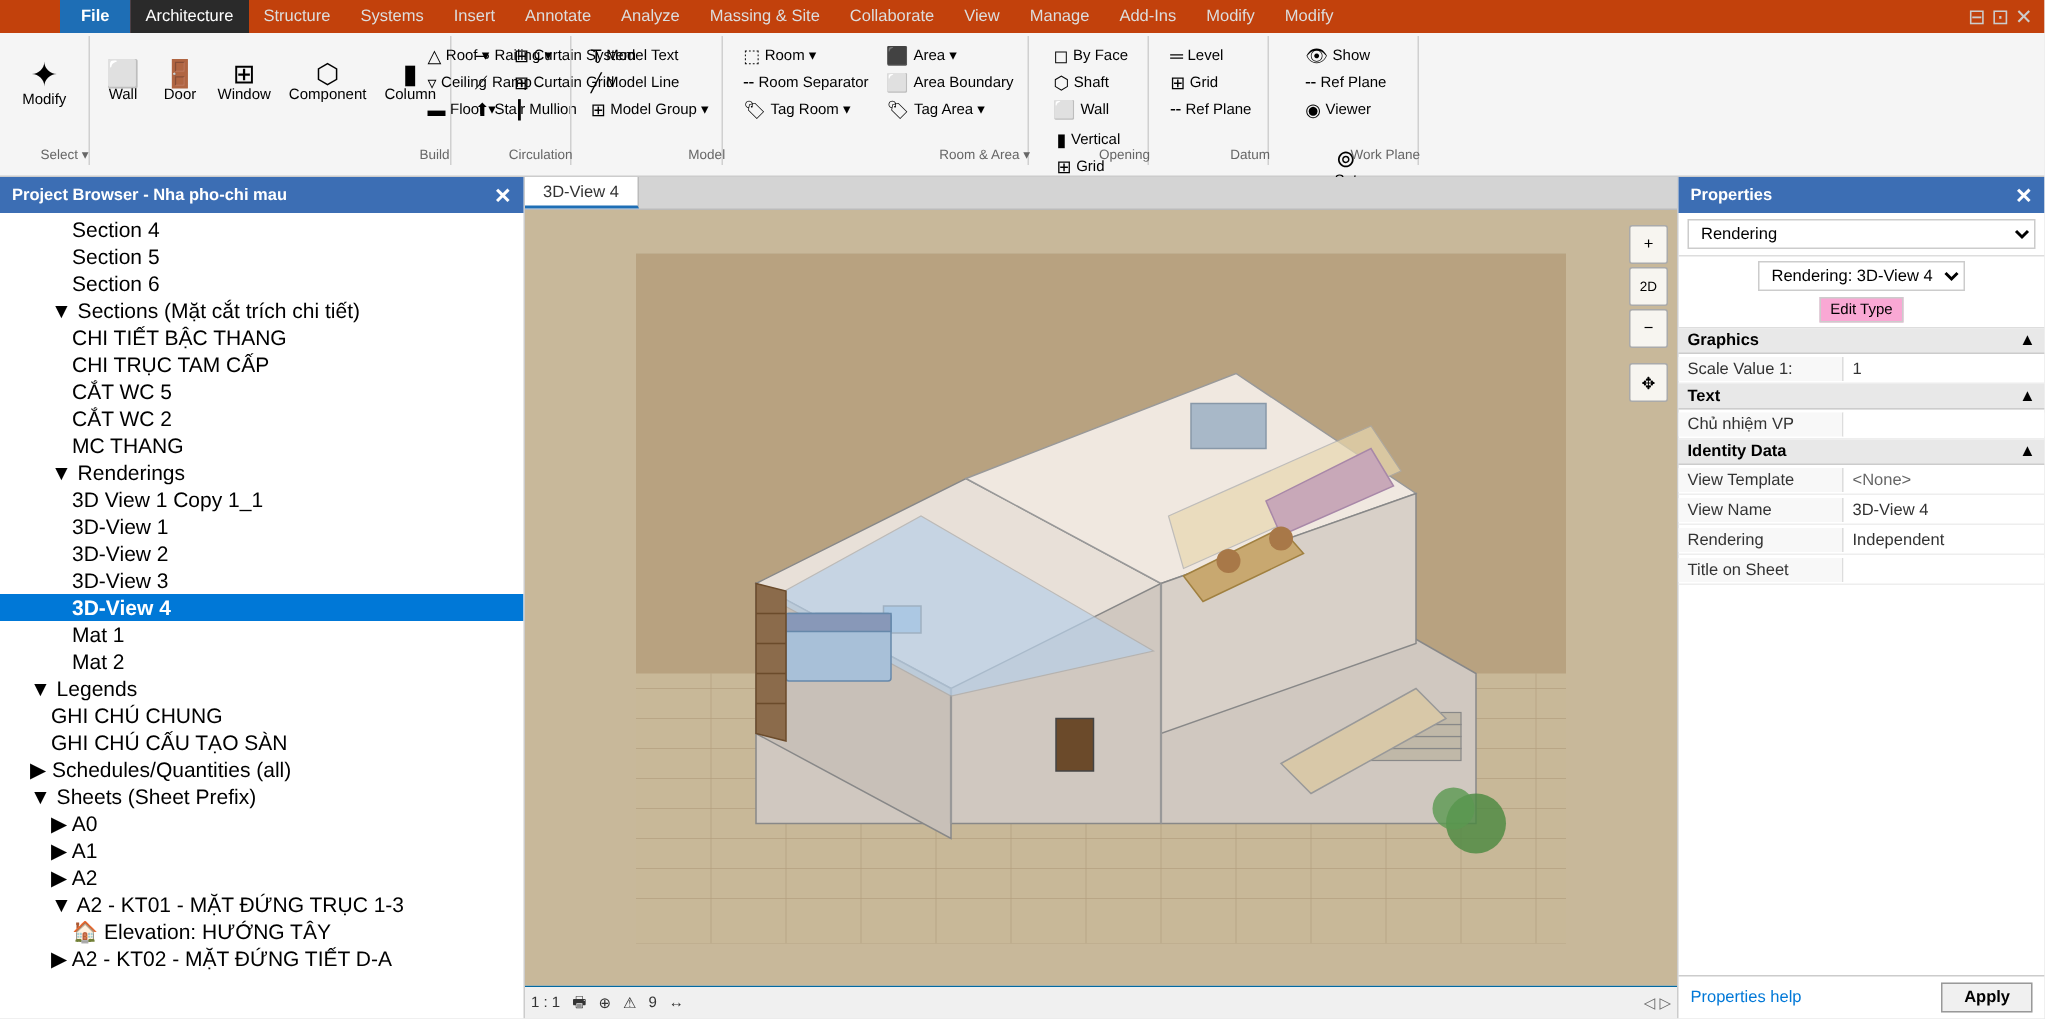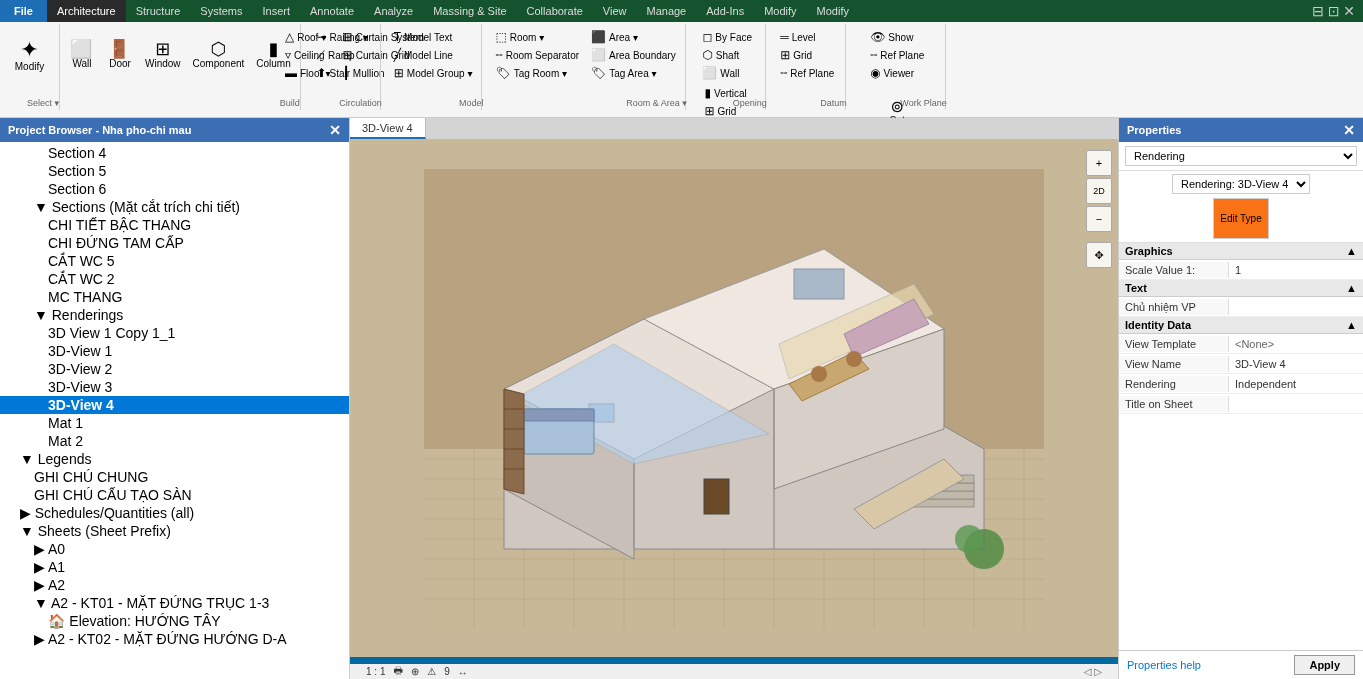--- a/index.html
+++ b/index.html
@@ -1,21 +1,21 @@
 <!DOCTYPE html>
 <html><head>
   <meta charset="utf-8">
   <style>
     * { margin: 0; padding: 0; box-sizing: border-box; }
     body { font-family: 'Segoe UI', Arial, sans-serif; font-size: 11px; background: #f0f0f0; overflow: hidden; width: 1363px; height: 679px; }
 
     
     .menu-bar {
-      display: flex; align-items: center; background: #14532d; height: 22px;
-      color: #fff; font-size: 11px;
+      display: flex; align-items: center; background: #c2410c; height: 22px;
+      color: #fff; font-size: 11px; padding-left: 40px;
     }
     .file-tab {
       background: #1e6eb5; color: #fff; padding: 0 14px; height: 100%;
       display: flex; align-items: center; font-weight: bold; cursor: pointer;
     }
     .menu-item {
       padding: 0 10px; height: 100%; display: flex; align-items: center;
       cursor: pointer; color: #ddd;
     }
     .menu-item.active { background: #2a2a2a; color: #fff; }
@@ -98,22 +98,22 @@
       display: flex; flex-direction: column; gap: 2px;
     }
     .vc-btn {
       width: 26px; height: 26px; background: rgba(255,255,255,0.85);
       border: 1px solid #aaa; display: flex; align-items: center; justify-content: center;
       cursor: pointer; font-size: 11px; border-radius: 2px;
     }
 
     
     .status-bar {
-      height: 22px; background: #f0f0f0; border-top: 7px solid #0369a1;
-      display: flex; align-items: center; padding: 0 16px;
+      height: 22px; background: #f0f0f0; border-top: 1px solid #0369a1;
+      display: flex; align-items: center; padding: 0 4px;
       font-size: 10px; color: #333; gap: 8px;
     }
     .status-item { display: flex; align-items: center; gap: 3px; }
 
     
     .properties-panel {
       width: 245px; background: #fff; border-left: 1px solid #ccc;
       display: flex; flex-direction: column; flex-shrink: 0;
       font-size: 11px;
     }
@@ -125,21 +125,21 @@
     .prop-close { cursor: pointer; color: #fff; font-size: 14px; }
     .prop-type-row {
       padding: 4px 6px; display: flex; align-items: center; gap: 4px;
       border-bottom: 1px solid #ddd;
     }
     .prop-type-select {
       flex: 1; border: 1px solid #ccc; padding: 2px 4px; font-size: 11px;
       background: #fff;
     }
     .prop-edit-type-btn {
-      border: 1px solid #ccc; padding: 14px 6px; background: #f97316;
+      border: 1px solid #ccc; padding: 2px 6px; background: #f9a8d4;
       cursor: pointer; font-size: 10px; white-space: nowrap;
     }
     .prop-instance-row {
       padding: 3px 6px; display: flex; align-items: center; gap: 4px;
       border-bottom: 1px solid #ddd;
       flex-direction: column;
     }
     .prop-instance-select {
       flex: 1; border: 1px solid #ccc; padding: 2px 4px; font-size: 11px;
       background: #fff;
@@ -337,21 +337,21 @@
       <span>Project Browser - Nha pho-chi mau</span>
       <span class="pb-close">✕</span>
     </div>
     <div class="pb-tree">
 
     <div class="tree-item indent-3">  Section 4</div>
         <div class="tree-item indent-3">  Section 5</div>
         <div class="tree-item indent-3">  Section 6</div>
         <div class="tree-item indent-2">▼ Sections (Mặt cắt trích chi tiết)</div>
         <div class="tree-item indent-3">  CHI TIẾT BẬC THANG</div>
-        <div class="tree-item indent-3">  CHI ĐỨNG TAM CẤP</div>
+        <div class="tree-item indent-3">  CHI TRỤC TAM CẤP</div>
         <div class="tree-item indent-3">  CẮT WC 5</div>
         <div class="tree-item indent-3">  CẮT WC 2</div>
         <div class="tree-item indent-3">  MC THANG</div>
         <div class="tree-item indent-2">▼ Renderings</div>
         <div class="tree-item indent-3">  3D View 1 Copy 1_1</div>
         <div class="tree-item indent-3">  3D-View 1</div>
         <div class="tree-item indent-3">  3D-View 2</div>
         <div class="tree-item indent-3">  3D-View 3</div>
         <div class="tree-item selected bold indent-3">  3D-View 4</div>
         <div class="tree-item indent-3">  Mat 1</div>
@@ -359,21 +359,21 @@
         <div class="tree-item indent-1">▼ Legends</div>
         <div class="tree-item indent-2">  GHI CHÚ CHUNG</div>
         <div class="tree-item indent-2">  GHI CHÚ CẤU TẠO SÀN</div>
         <div class="tree-item indent-1">▶ Schedules/Quantities (all)</div>
         <div class="tree-item indent-1">▼ Sheets (Sheet Prefix)</div>
         <div class="tree-item indent-2">▶ A0</div>
         <div class="tree-item indent-2">▶ A1</div>
         <div class="tree-item indent-2">▶ A2</div>
         <div class="tree-item indent-2">▼ A2 - KT01 - MẶT ĐỨNG TRỤC 1-3</div>
         <div class="tree-item indent-3">🏠 Elevation: HƯỚNG TÂY</div>
-        <div class="tree-item indent-2">▶ A2 - KT02 - MẶT ĐỨNG HƯỚNG D-A</div>
+        <div class="tree-item indent-2">▶ A2 - KT02 - MẶT ĐỨNG TIẾT D-A</div>
       </div>
   </div>
 
   <div style="flex:1; display:flex; flex-direction:column; position:relative;">
 
     <div class="nav-tabs">
       <div class="nav-tab active">3D-View 4</div>
     </div>
     <div class="viewport">
 

